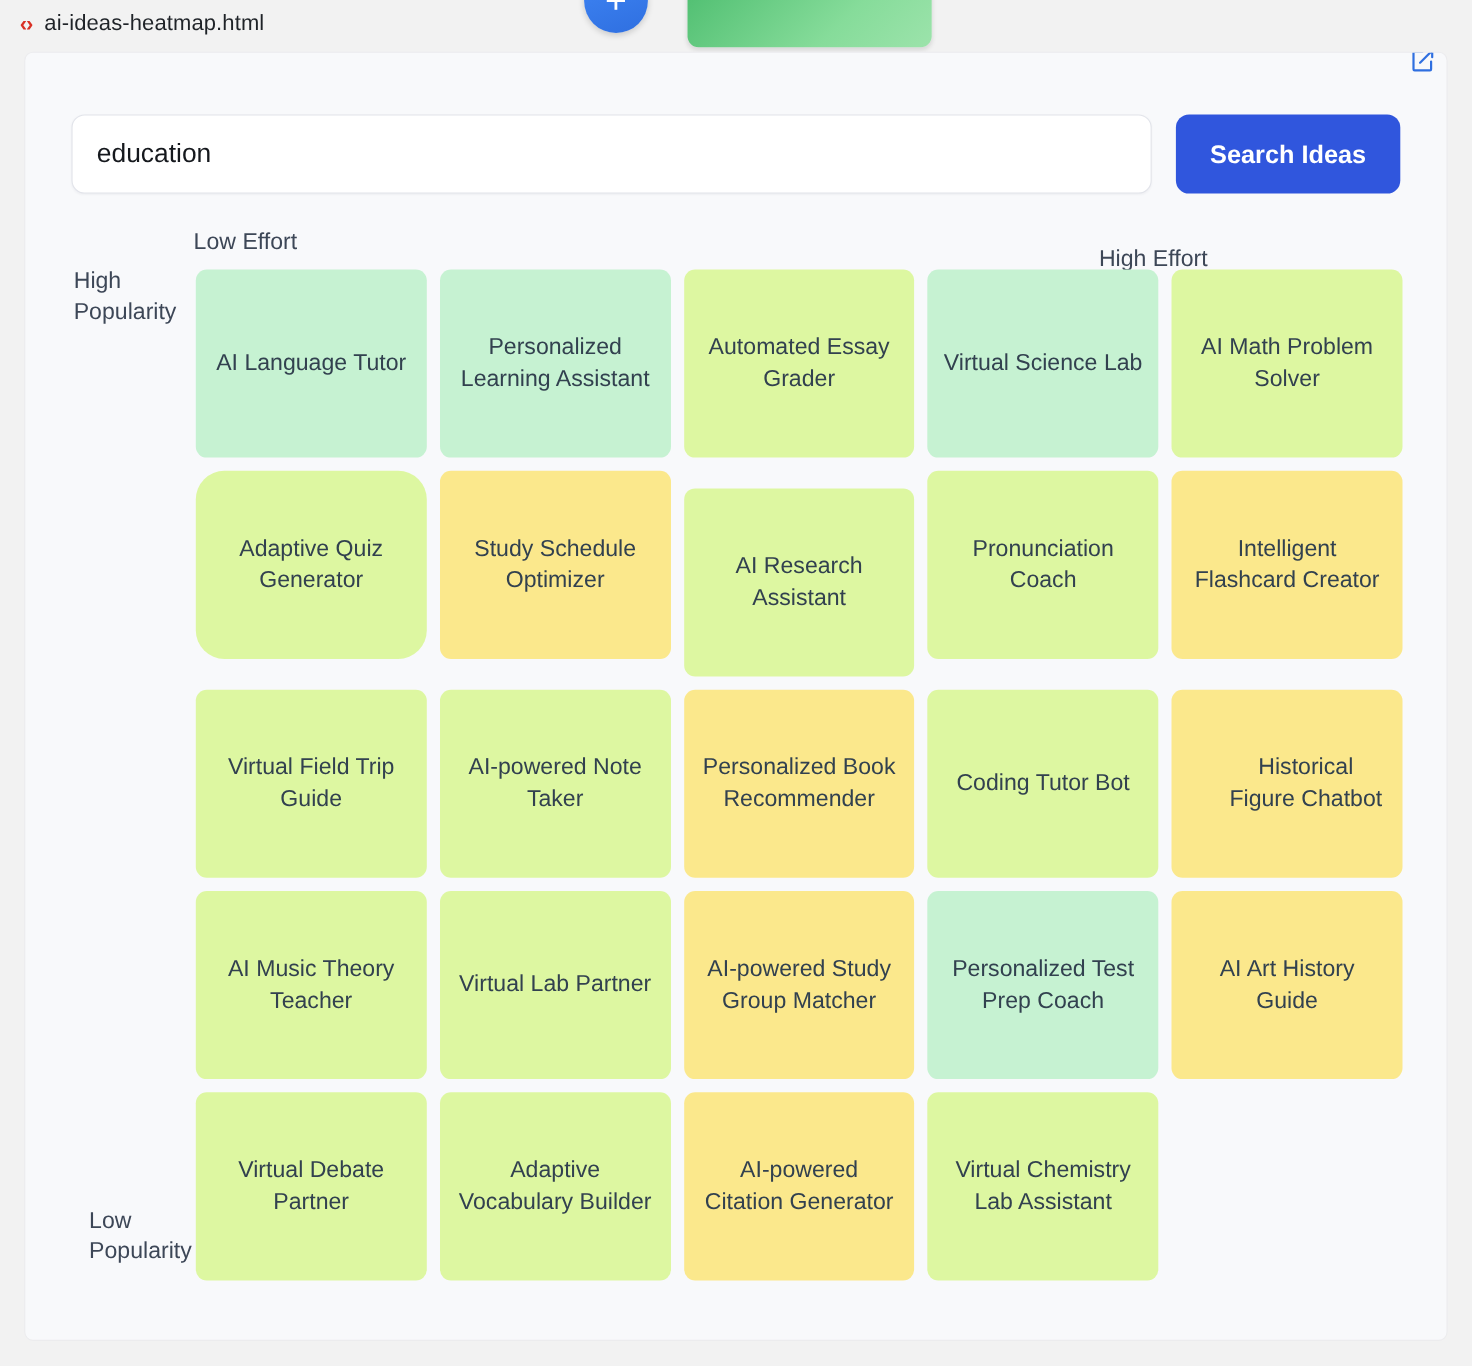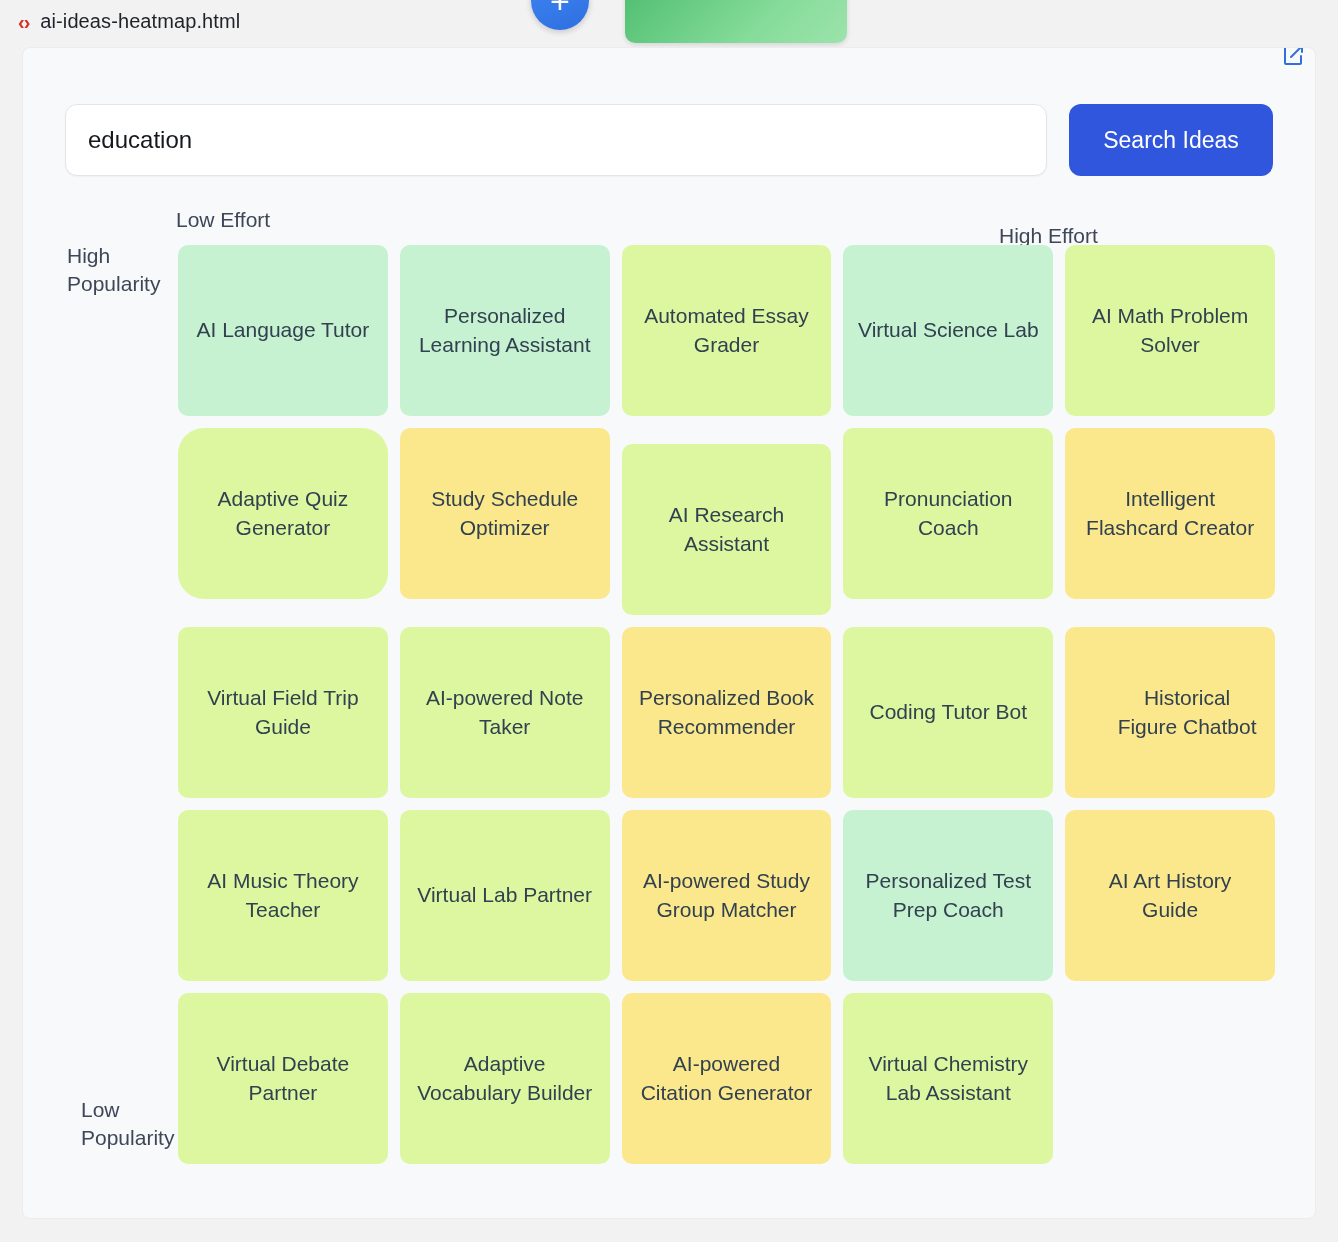--- a/index.html
+++ b/index.html
@@ -122,21 +122,21 @@
   }
   .search-btn {
     width: 204px;
     height: 72px;
     border: none;
     border-radius: 12px;
     background: #3056dd;
     color: #fff;
     font-family: "Liberation Sans", sans-serif;
     font-size: 23px;
-    font-weight: 400;
+    font-weight: 700;
     cursor: pointer;
   }
 
   
   .heatmap {
     position: relative;
     margin-top: 30px;
   }
   .axis-top {
     position: relative;

